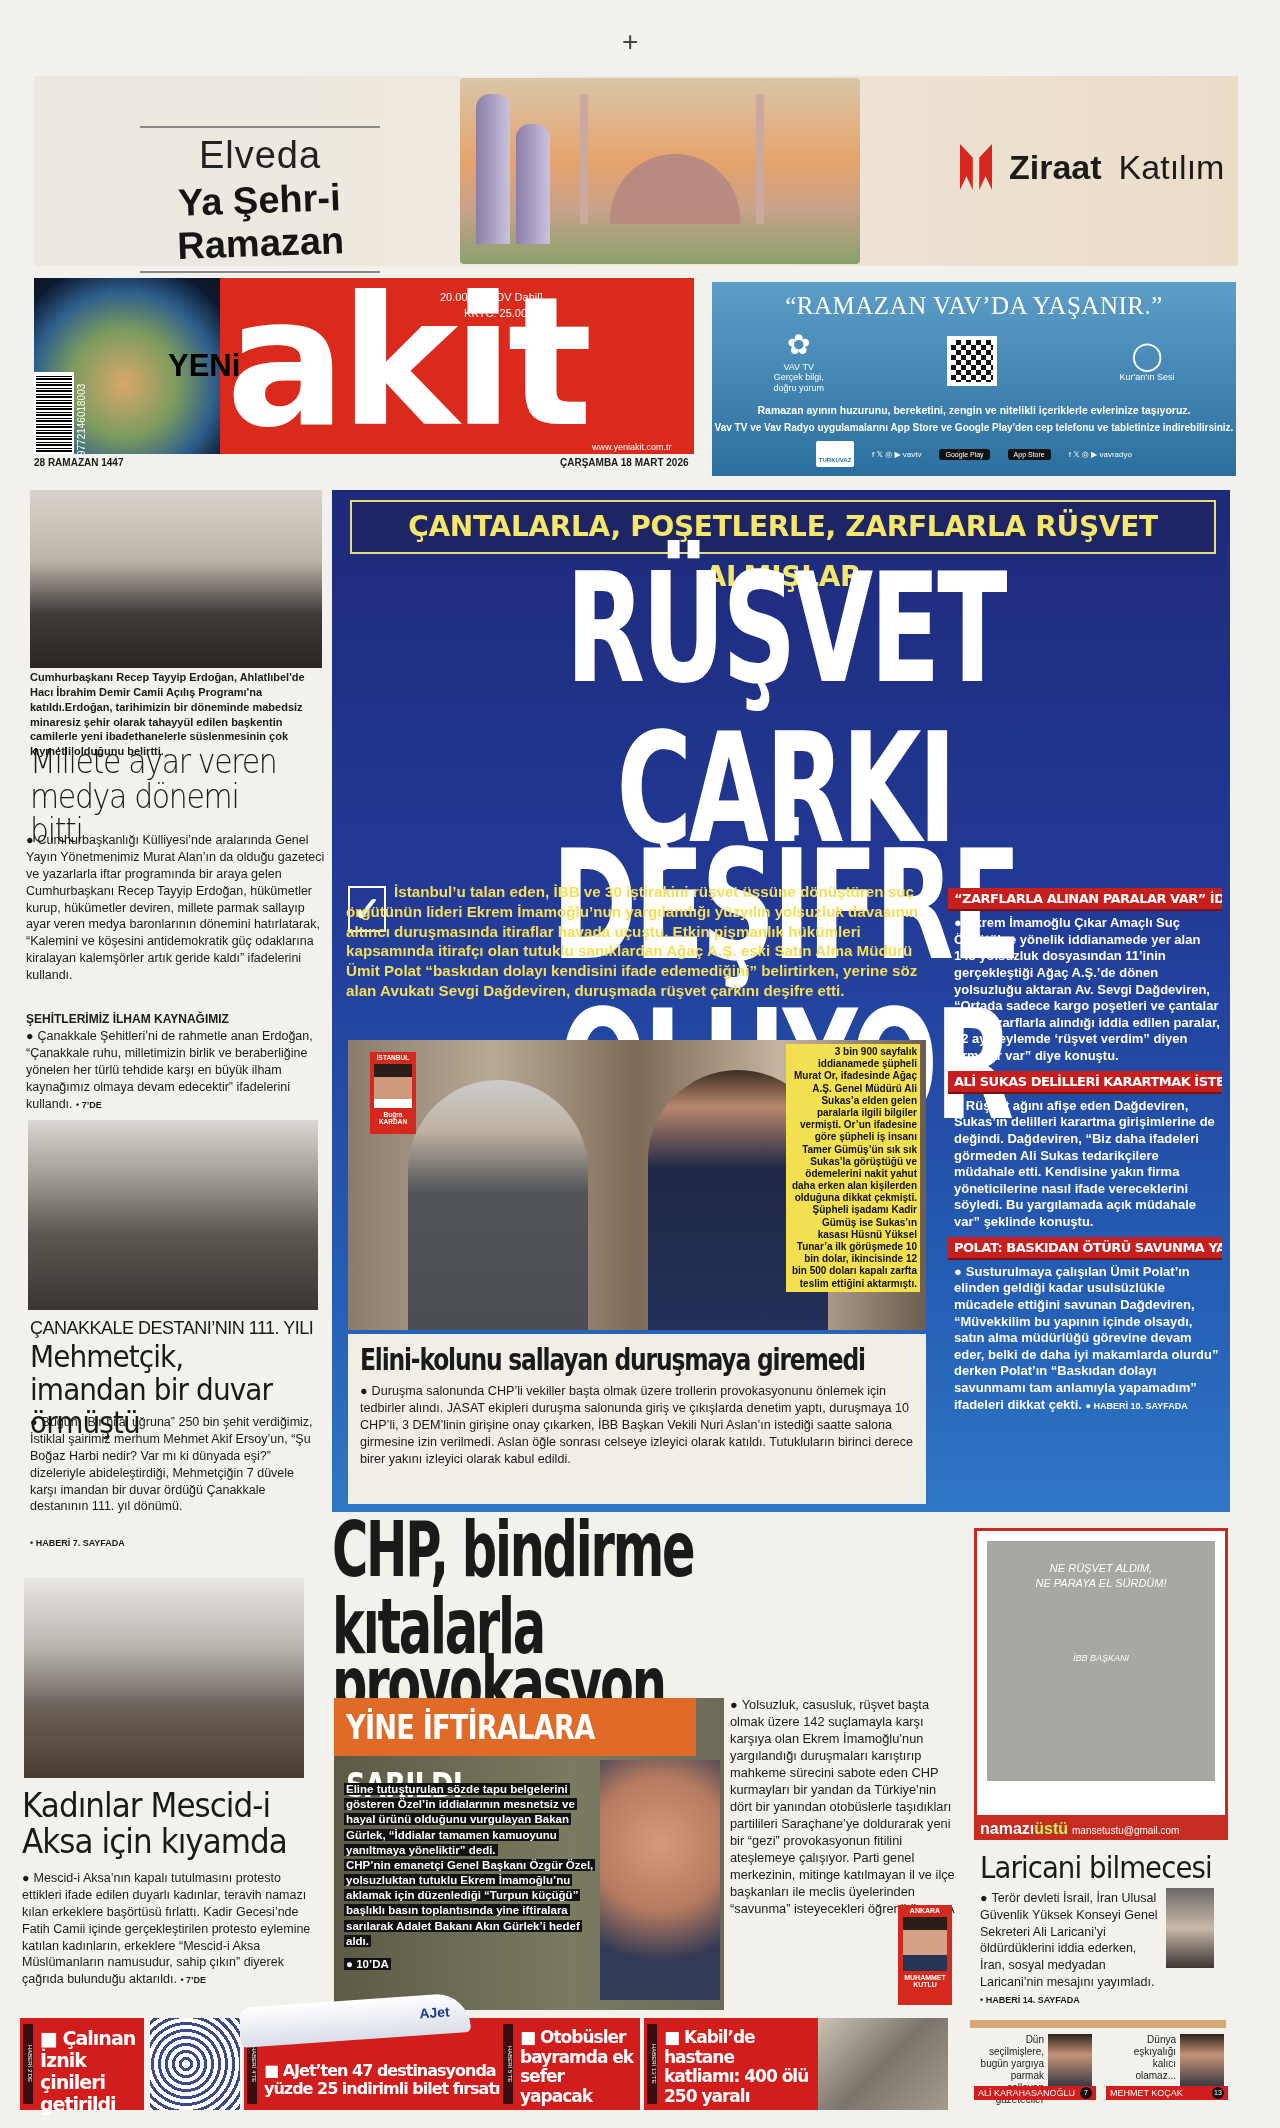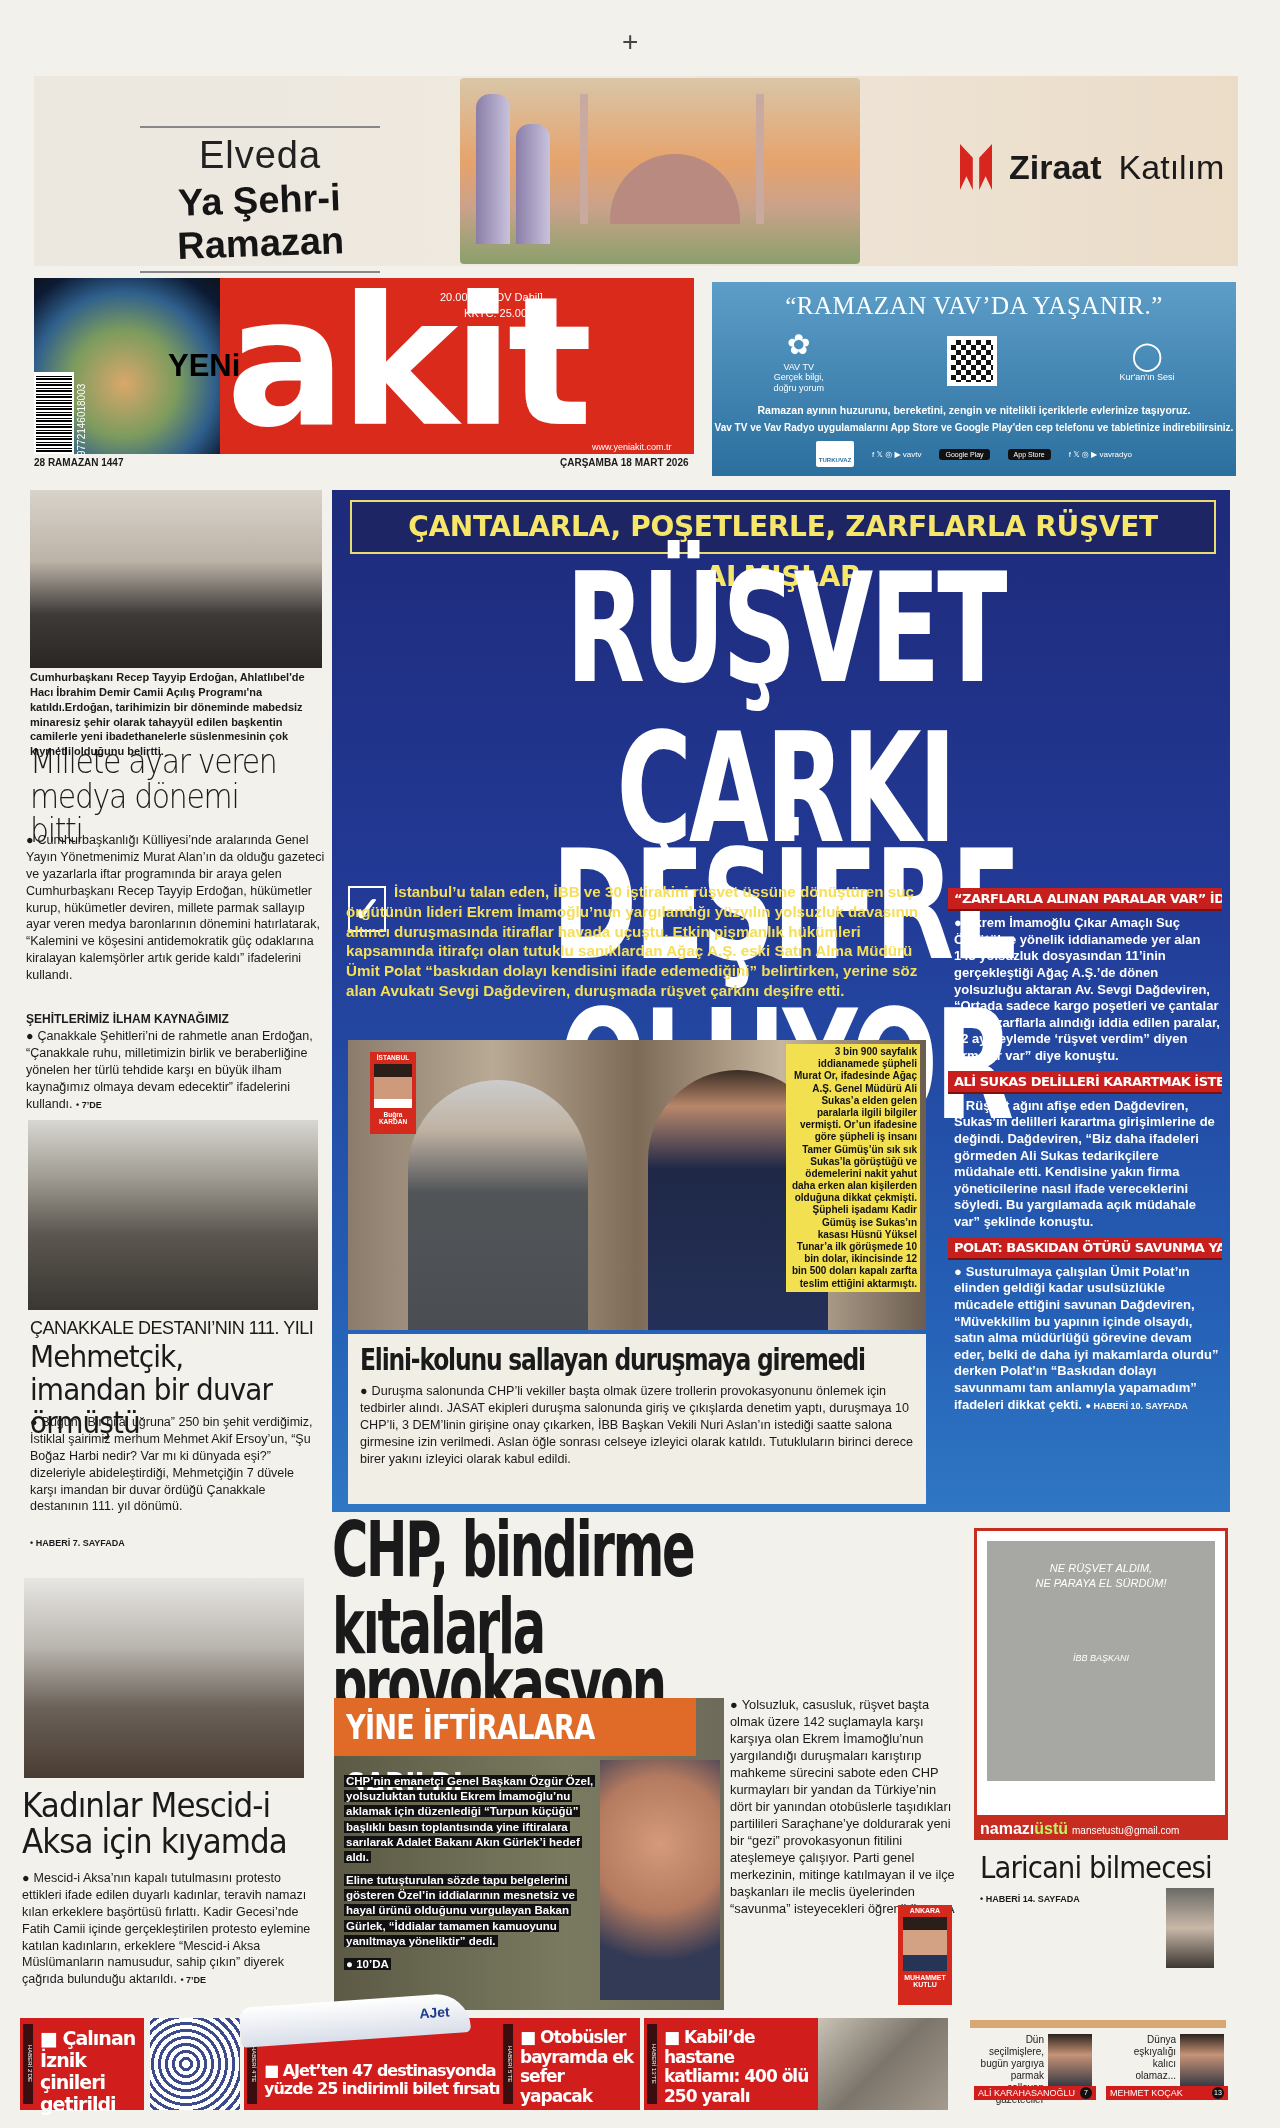--- a/index.html
+++ b/index.html
@@ -227,22 +227,22 @@
 </div>
 
 <div class="abs h-chp">
   <div>CHP, bindirme kıtalarla</div>
   <div>provokasyon peşinde</div>
 </div>
 <div class="abs orangebox"></div>
 <div class="abs facegrey"></div>
 <div class="abs orangebar"><span>YİNE İFTİRALARA SARILDI</span></div>
 <div class="abs blkpara">
+  <p style="margin-top:8px"><span>Eline tutuşturulan sözde tapu belgelerini gösteren Özel’in iddialarının mesnetsiz ve hayal ürünü olduğunu vurgulayan Bakan Gürlek, “İddialar tamamen kamuoyunu yanıltmaya yöneliktir” dedi.</span></p>
   <p><span>CHP’nin emanetçi Genel Başkanı Özgür Özel, yolsuzluktan tutuklu Ekrem İmamoğlu’nu aklamak için düzenlediği “Turpun küçüğü” başlıklı basın toplantısında yine iftiralara sarılarak Adalet Bakanı Akın Gürlek’i hedef aldı.</span></p>
-  <p style="margin-top:8px"><span>Eline tutuşturulan sözde tapu belgelerini gösteren Özel’in iddialarının mesnetsiz ve hayal ürünü olduğunu vurgulayan Bakan Gürlek, “İddialar tamamen kamuoyunu yanıltmaya yöneliktir” dedi.</span></p>
   <p style="margin-top:8px"><span>● 10’DA</span></p>
 </div>
 <div class="abs txt-chp"><span class="bul">Yolsuzluk, casusluk, rüşvet başta olmak üzere 142 suçlamayla karşı karşıya olan Ekrem İmamoğlu’nun yargılandığı duruşmaları karıştırıp mahkeme sürecini sabote eden CHP kurmayları bir yandan da Türkiye’nin dört bir yanından otobüslerle taşıdıkları partilileri Saraçhane’ye doldurarak yeni bir “gezi” provokasyonun fitilini ateşlemeye çalışıyor. Parti genel merkezinin, mitinge katılmayan il ve ilçe başkanları ile meclis üyelerinden “savunma” isteyecekleri öğrenildi.</span> <b style="font-size:9px">• 10’DA</b></div>
 <div class="abs ankara">
   <div>ANKARA</div>
   <div class="face"></div>
   <div>MUHAMMET</div>
   <div>KUTLU</div>
 </div>
 
@@ -250,21 +250,21 @@
   <div class="g">
     <div>NE RÜŞVET ALDIM,</div>
     <div>NE PARAYA EL SÜRDÜM!</div>
     <div style="margin-top:60px;font-size:9px">İBB BAŞKANI</div>
   </div>
 </div>
 <div class="abs manset"><span>namazı</span><span class="u">üstü</span><span class="m">mansetustu@gmail.com</span></div>
 
 <div class="abs h-lari">Laricani bilmecesi</div>
 <div class="abs lariphoto"></div>
-<div class="abs txt-lari"><b style="font-size:9px">• HABERİ 14. SAYFADA</b></div>
+<div class="abs txt-lari"><div style="width:180px" class="bul">Terör devleti İsrail, İran Ulusal Güvenlik Yüksek Konseyi Genel Sekreteri Ali Laricani’yi öldürdüklerini iddia ederken, İran, sosyal medyadan Laricani’nin mesajını yayımladı.</div><b style="font-size:9px">• HABERİ 14. SAYFADA</b></div>
 
 <div class="abs strip" style="width:124px">
   <div class="tag">HABERİ 2’DE</div>
   <div class="t" style="width:100px">■ Çalınan İznik çinileri getirildi</div>
 </div>
 <div class="abs tile" style="left:150px;width:90px;background:repeating-radial-gradient(circle at 40% 50%,#fff 0 4px,#3b4b8c 4px 7px)"></div>
 <div class="abs strip" style="left:244px;width:280px">
   <div class="tag">HABERİ 4’TE</div>
   <div class="t" style="top:44px;font-size:16px;width:250px">■ AJet’ten 47 destinasyonda yüzde 25 indirimli bilet fırsatı</div>
 </div>

